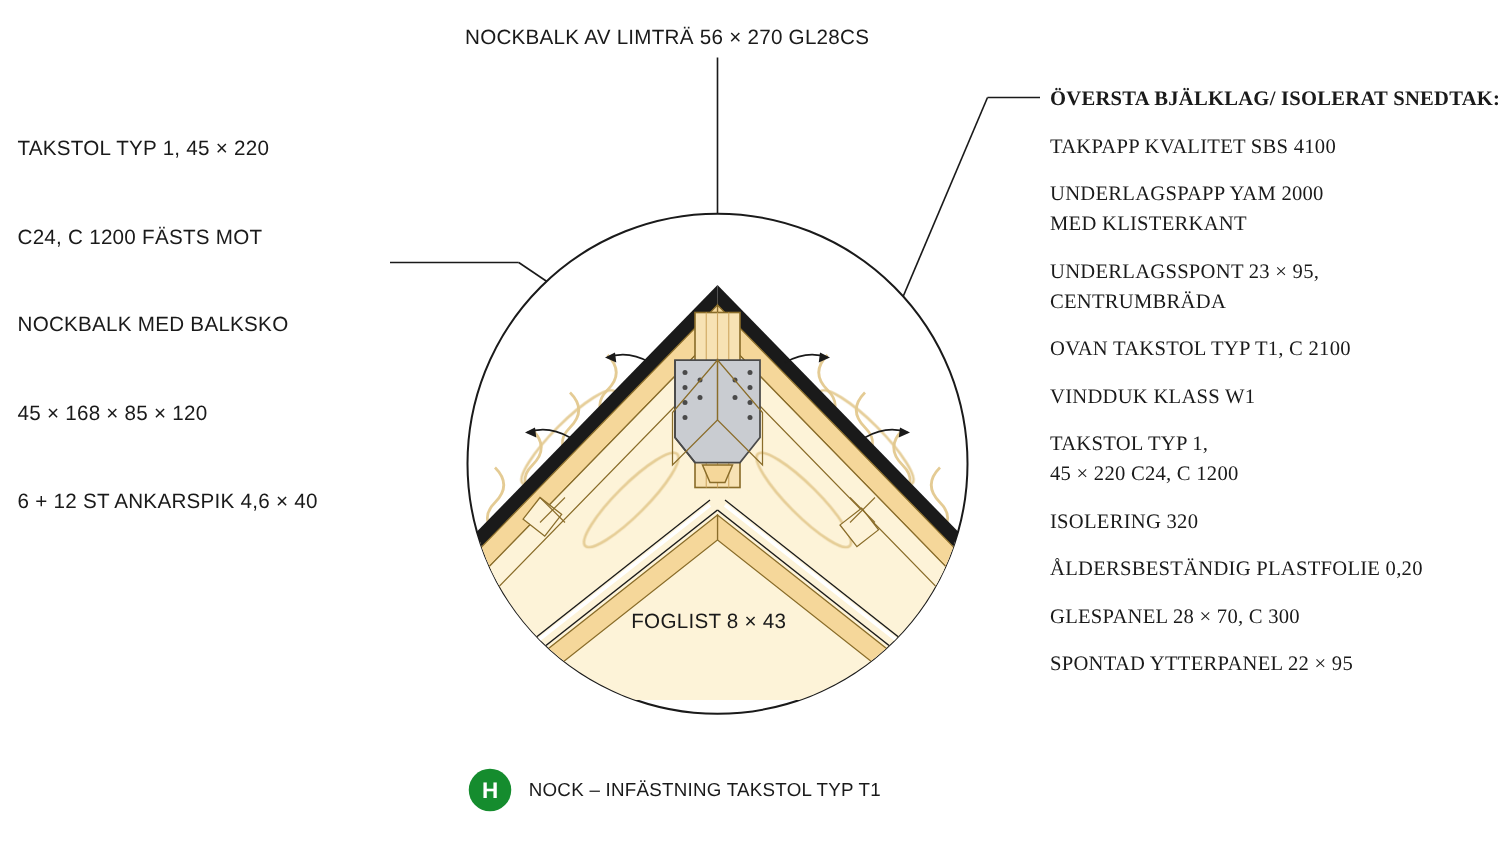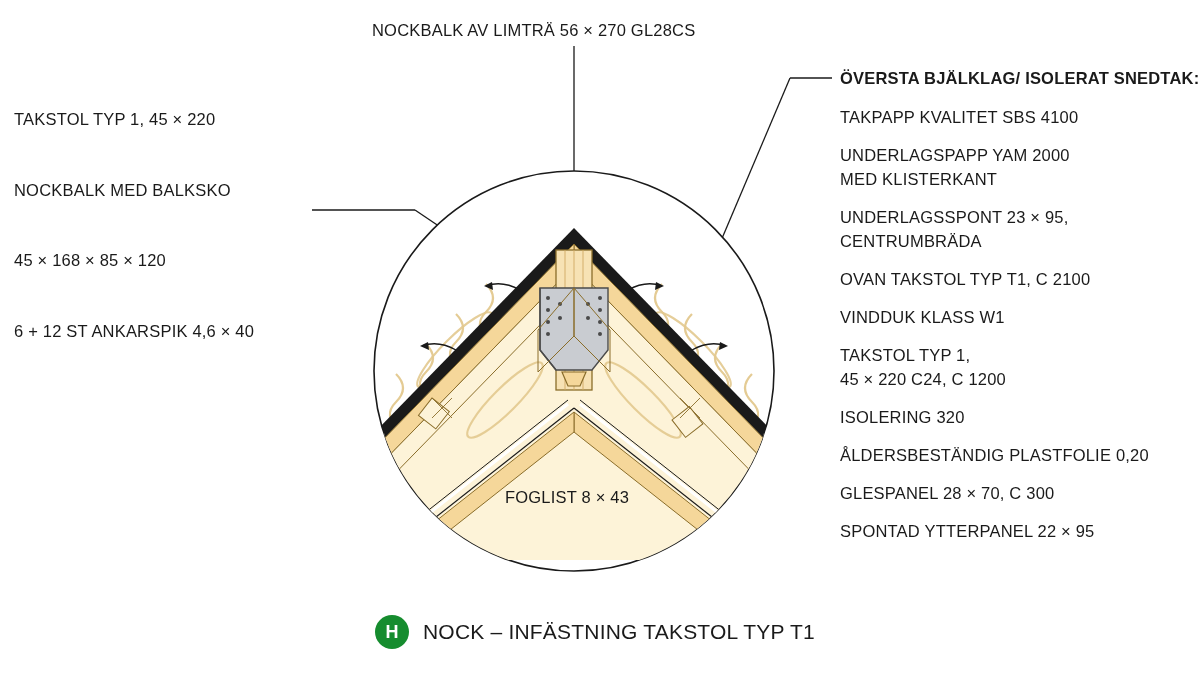--- a/index.html
+++ b/index.html
@@ -47,20 +47,21 @@
     left: 14px;
     top: 62px;
     line-height: 26.5px;
   }
   #left-block .ln { display: block; white-space: nowrap; margin-top: 44px; }
 
   
   #right-block {
     left: 840px;
     top: 66px;
+    font-family: Liberation Serif, serif;
   }
   #right-block .hdr {
     font-weight: bold;
     line-height: 25px;
     margin-bottom: 14px;
   }
   #right-block .item {
     line-height: 24px;
     margin-bottom: 14px;
   }
@@ -87,21 +88,21 @@
     border-radius: 50%;
     background: #158c2e;
     color: #ffffff;
     font-weight: bold;
     font-size: 18px;
     display: flex;
     align-items: center;
     justify-content: center;
   }
   #caption-text {
-    font-size: 21px;
+    font-size: 15px;
     letter-spacing: 0.2px;
     white-space: nowrap;
   }
 </style>
 </head>
 <body>
 
 <div class="stage">
 
   <svg class="svg-layer" viewBox="0 0 1200 683">
@@ -225,20 +226,21 @@
         <line x1="580" y1="400" x2="808" y2="580"></line>
         <line x1="568" y1="400" x2="340" y2="580"></line>
       </g>
     </g>
   </svg>
 
   <div class="txt" id="title-top">NOCKBALK AV LIMTRÄ 56 × 270 GL28CS</div>
 
   <div class="txt" id="left-block">
     <span class="ln">TAKSTOL TYP 1, 45 × 220</span>
+    <span class="ln">C24, C 1200 FÄSTS MOT</span>
     <span class="ln">NOCKBALK MED BALKSKO</span>
     <span class="ln">45 × 168 × 85 × 120</span>
     <span class="ln">6 + 12 ST ANKARSPIK 4,6 × 40</span>
   </div>
 
   <div class="txt" id="right-block">
     <div class="hdr">
       <span class="ln">ÖVERSTA BJÄLKLAG/</span>
       <span class="ln">ISOLERAT SNEDTAK:</span>
     </div>

